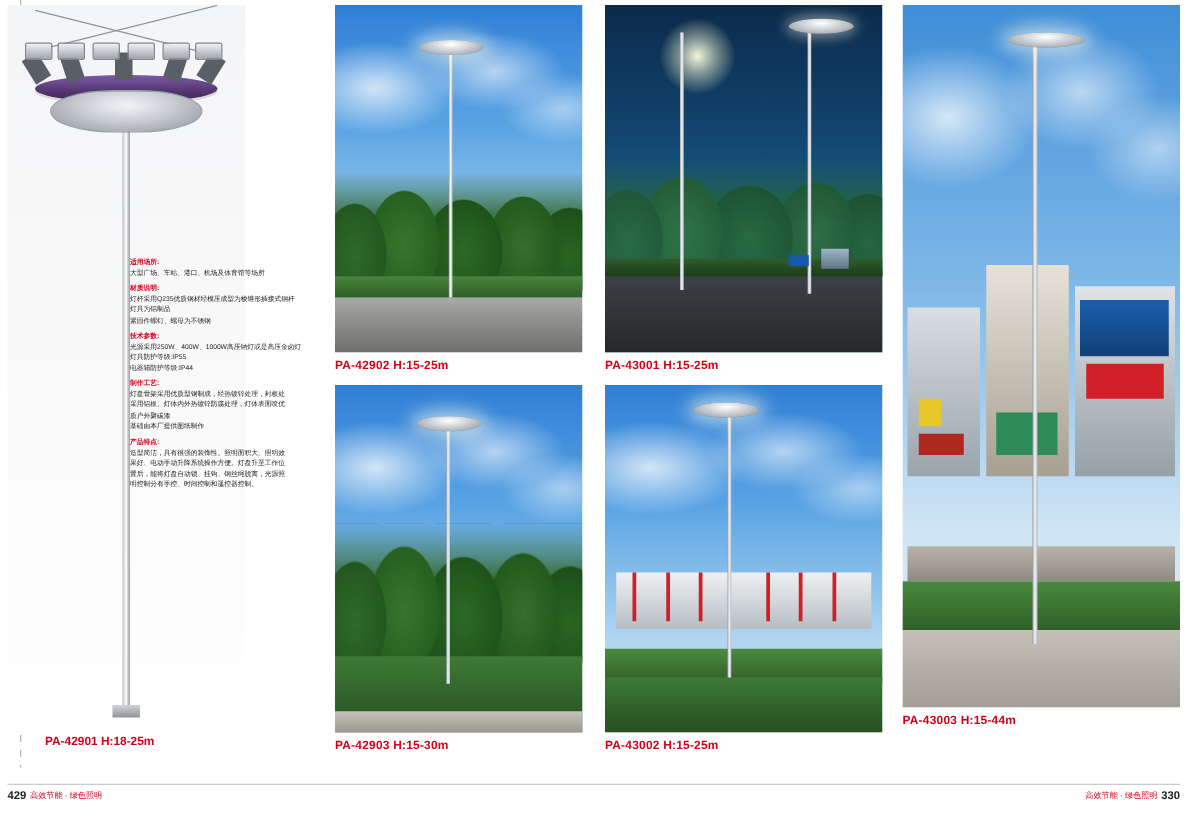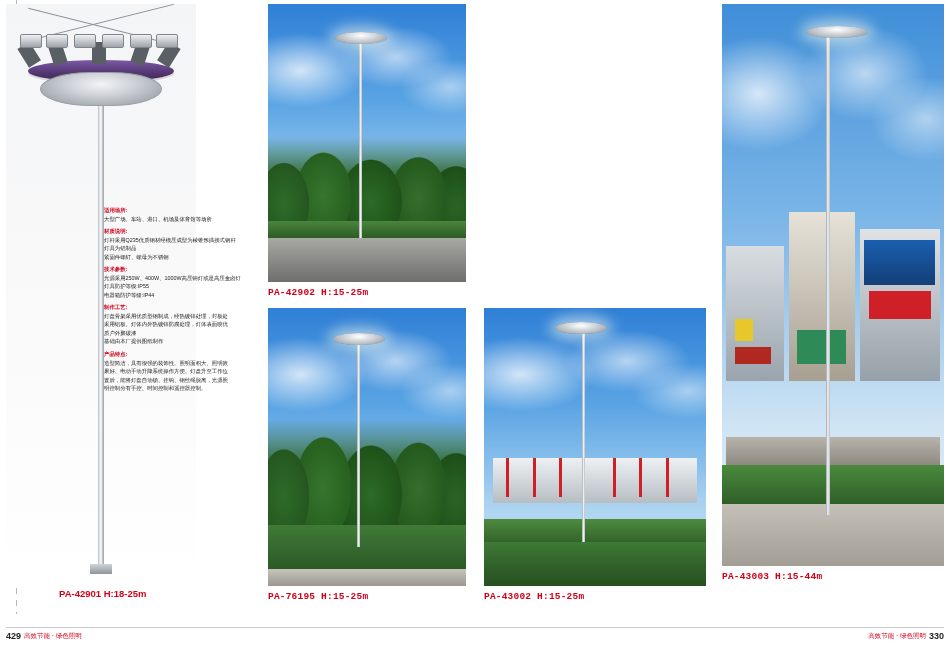--- a/index.html
+++ b/index.html
@@ -109,28 +109,27 @@
   }
   .spec-head:first-child { margin-top: 0; }
   .spec-line { color: #222; }
 
   .left-caption {
     position: absolute;
     left: 36px; top: 588px;
     color: #d4001a;
     font-size: 9.5px;
     font-weight: bold;
-    margin-left: 23px;
   }
 
   
   .grid {
     position: absolute;
     left: 268px; top: 4px;
-    width: 676px; height: 600px; font-family: Liberation Mono, monospace;
+    width: 676px; height: 600px;
   }
   .cell {
     position: absolute;
   }
   .cell .img {
     position: relative;
     width: 100%;
     height: 278px;
     overflow: hidden;
     border: 0;
@@ -331,20 +330,35 @@
         <div class="clouds"></div>
         <div class="trees" style="bottom:18%"></div>
         <div class="ground-road"></div>
         <div class="hedge" style="bottom:16%; height:6%;"></div>
         <div class="photo-pole" style="left:46%; top:12%; height:72%;"></div>
         <div class="photo-head" style="left:34%; top:10%;"></div>
       </div>
       <div class="cap">PA-42902 H:15-25m</div>
     </div>
 
+    <div class="cell c2">
+      <div class="img">
+        <div class="sky-dusk"></div>
+        <div class="glow" style="left:20%; top:4%;"></div>
+        <div class="trees" style="bottom:22%; opacity:.75;"></div>
+        <div class="ground-road" style="height:24%; background:linear-gradient(180deg,#3f4347,#25282b);"></div>
+        <div class="hedge" style="bottom:22%; height:5%; background:linear-gradient(180deg,#2f5c2b,#1c3b19);"></div>
+        <div class="photo-pole" style="left:27%; top:8%; height:74%;"></div>
+        <div class="photo-pole" style="left:73%; top:5%; height:78%;"></div>
+        <div class="photo-head" style="left:66%; top:4%; box-shadow:0 0 10px 3px rgba(255,255,235,.45);"></div>
+        <div class="sign blue" style="left:66%; bottom:25%; width:16px; height:9px;"></div>
+        <div class="bldg" style="left:78%; bottom:24%; width:22px; height:16px; background:linear-gradient(180deg,#9fb7c4,#5d7686);"></div>
+      </div>
+      <div class="cap">PA-43001 H:15-25m</div>
+    </div>
 
     <div class="cell c3">
       <div class="img">
         <div class="sky-city"></div>
         <div class="clouds" style="top:4%; height:30%;"></div>
 
         <div class="bldg" style="left:2%; bottom:33%; width:26%; height:24%; background:linear-gradient(180deg,#d8dde1,#9aa4ad);"></div>
         <div class="bldg" style="left:30%; bottom:33%; width:30%; height:30%; background:linear-gradient(180deg,#e6e2d8,#a79f92);"></div>
         <div class="bldg" style="left:62%; bottom:33%; width:36%; height:27%; background:linear-gradient(180deg,#dfe3e6,#96a0a8);"></div>
 
@@ -367,21 +381,21 @@
     <div class="cell c4">
       <div class="img">
         <div class="sky-day"></div>
         <div class="clouds"></div>
         <div class="trees" style="bottom:20%; height:40%;"></div>
         <div class="ground-grass"></div>
         <div class="pavement" style="height:6%;"></div>
         <div class="photo-pole" style="left:45%; top:10%; height:76%;"></div>
         <div class="photo-head" style="left:33%; top:9%;"></div>
       </div>
-      <div class="cap">PA-76195 H:15-25m</div>
+      <div class="cap">PA-42903 H:15-30m</div>
     </div>
 
     <div class="cell c5">
       <div class="img">
         <div class="sky-day"></div>
         <div class="clouds"></div>
         <div class="bldg" style="left:4%; bottom:30%; width:92%; height:16%; background:linear-gradient(180deg,#eef1f3,#b6bdc3);"></div>
         <div class="sign" style="left:10%; bottom:32%; width:3px; height:14%;"></div>
         <div class="sign" style="left:22%; bottom:32%; width:3px; height:14%;"></div>
         <div class="sign" style="left:34%; bottom:32%; width:3px; height:14%;"></div>

